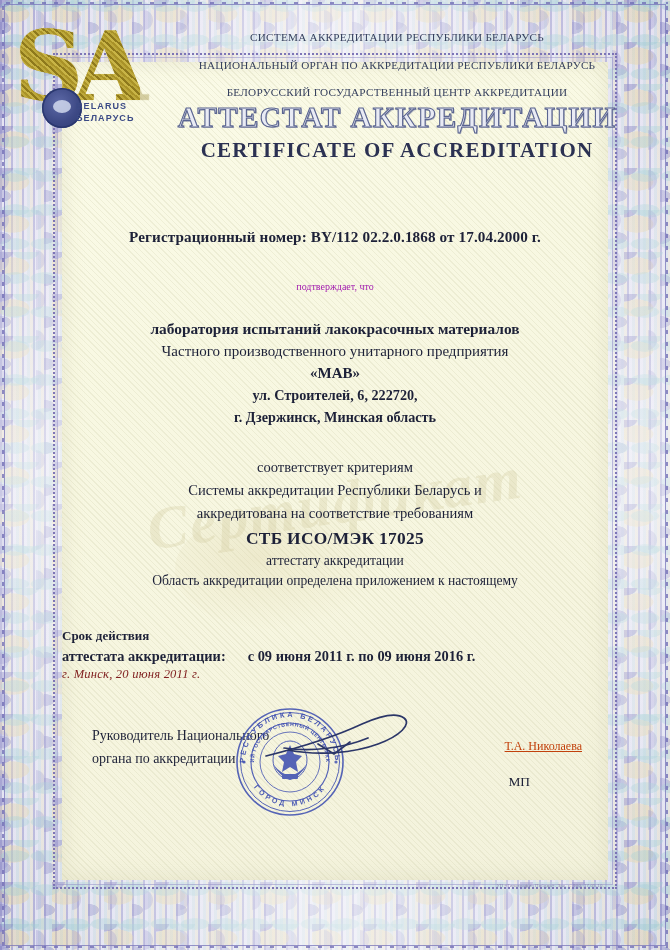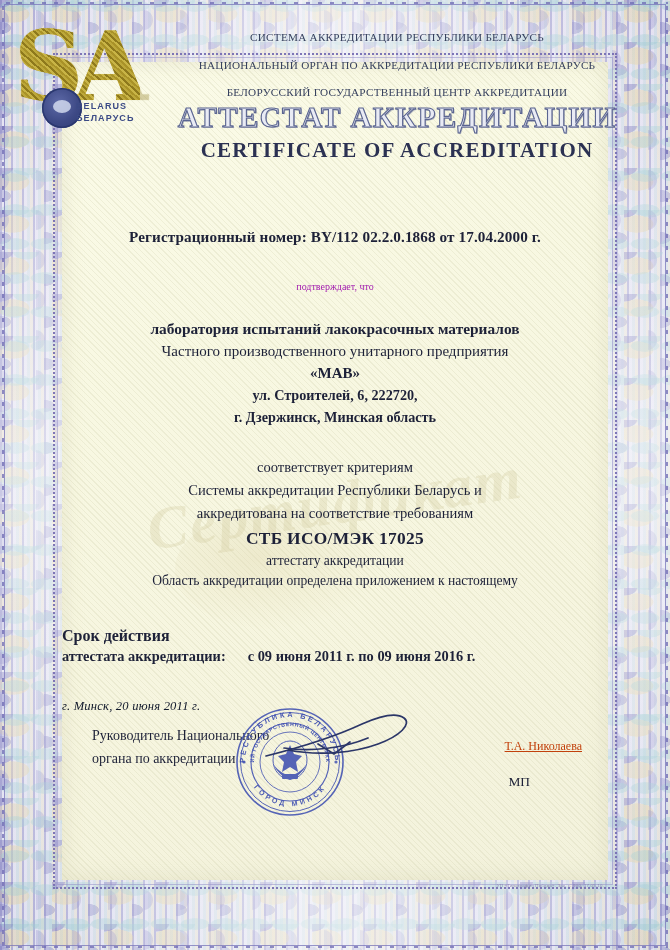--- a/index.html
+++ b/index.html
@@ -173,26 +173,26 @@
   .s-norm{font-size:15px;}
   .s-mark{font-size:15px;font-weight:700;}
   .s-addr{font-size:14.2px;font-weight:700;}
 
   .criteria{margin-top:28px;text-align:center;color:#1d2138;}
   .criteria .ln{line-height:23px;font-size:14.6px;}
   .c-std{font-size:17.4px;font-weight:700;letter-spacing:.3px;line-height:26px;}
   .c-small{font-size:13.6px;line-height:20px;}
 
   .validity{margin-top:34px;color:#1d2138;}
-  .validity .v1{font-size:16px;font-weight:700;line-height:21px;}
+  .validity .v1{font-size:13px;font-weight:700;line-height:21px;}
   .validity .v2{font-size:14.4px;font-weight:700;line-height:21px;}
   .validity .v2 .gap{display:inline-block;width:22px;}
 
   .place-date{
-    margin-top:32px;font-size:12.6px;font-style:italic;color:#0f172a;letter-spacing:.2px;
+    font-size:12.6px;font-style:italic;color:#7f1d1d;letter-spacing:.2px;
   }
 
   
   .sign-area{position:absolute;left:62px;right:62px;top:708px;height:120px;}
   .sign-text{
     position:absolute;left:30px;top:16px;font-size:14px;color:#1d2138;line-height:23px;
   }
   .sign-name{
     position:absolute;right:26px;top:31px;font-size:12px;color:#c2410c;white-space:nowrap;text-decoration:underline;
   }

